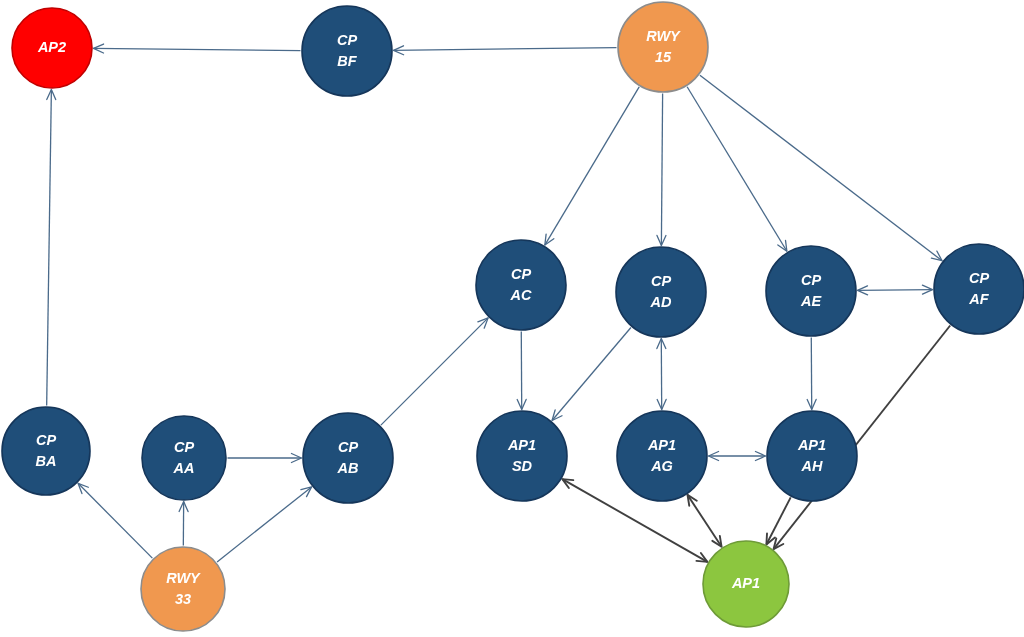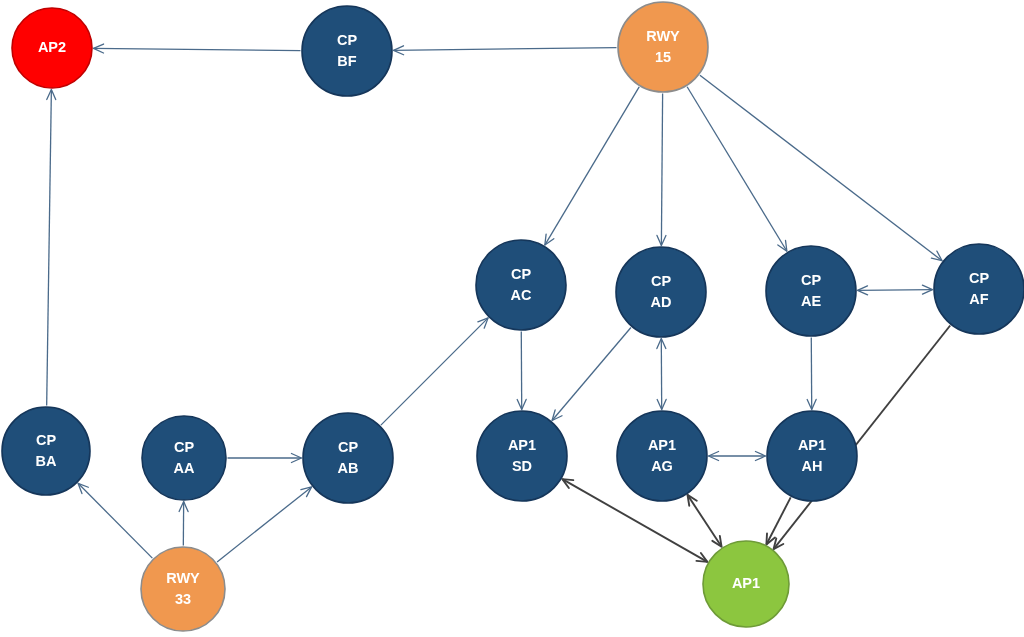--- a/index.html
+++ b/index.html
@@ -10,20 +10,21 @@
   }
   body {
     font-family: "Liberation Sans", sans-serif;
   }
   #diagram-canvas {
     position: relative;
     width: 1024px;
     height: 637px;
     background: #ffffff;
     overflow: hidden;
+    font-style: italic;
   }
   #graph-svg {
     position: absolute;
     left: 0;
     top: 0;
     width: 1024px;
     height: 637px;
   }
   .node-group {
     cursor: pointer;

